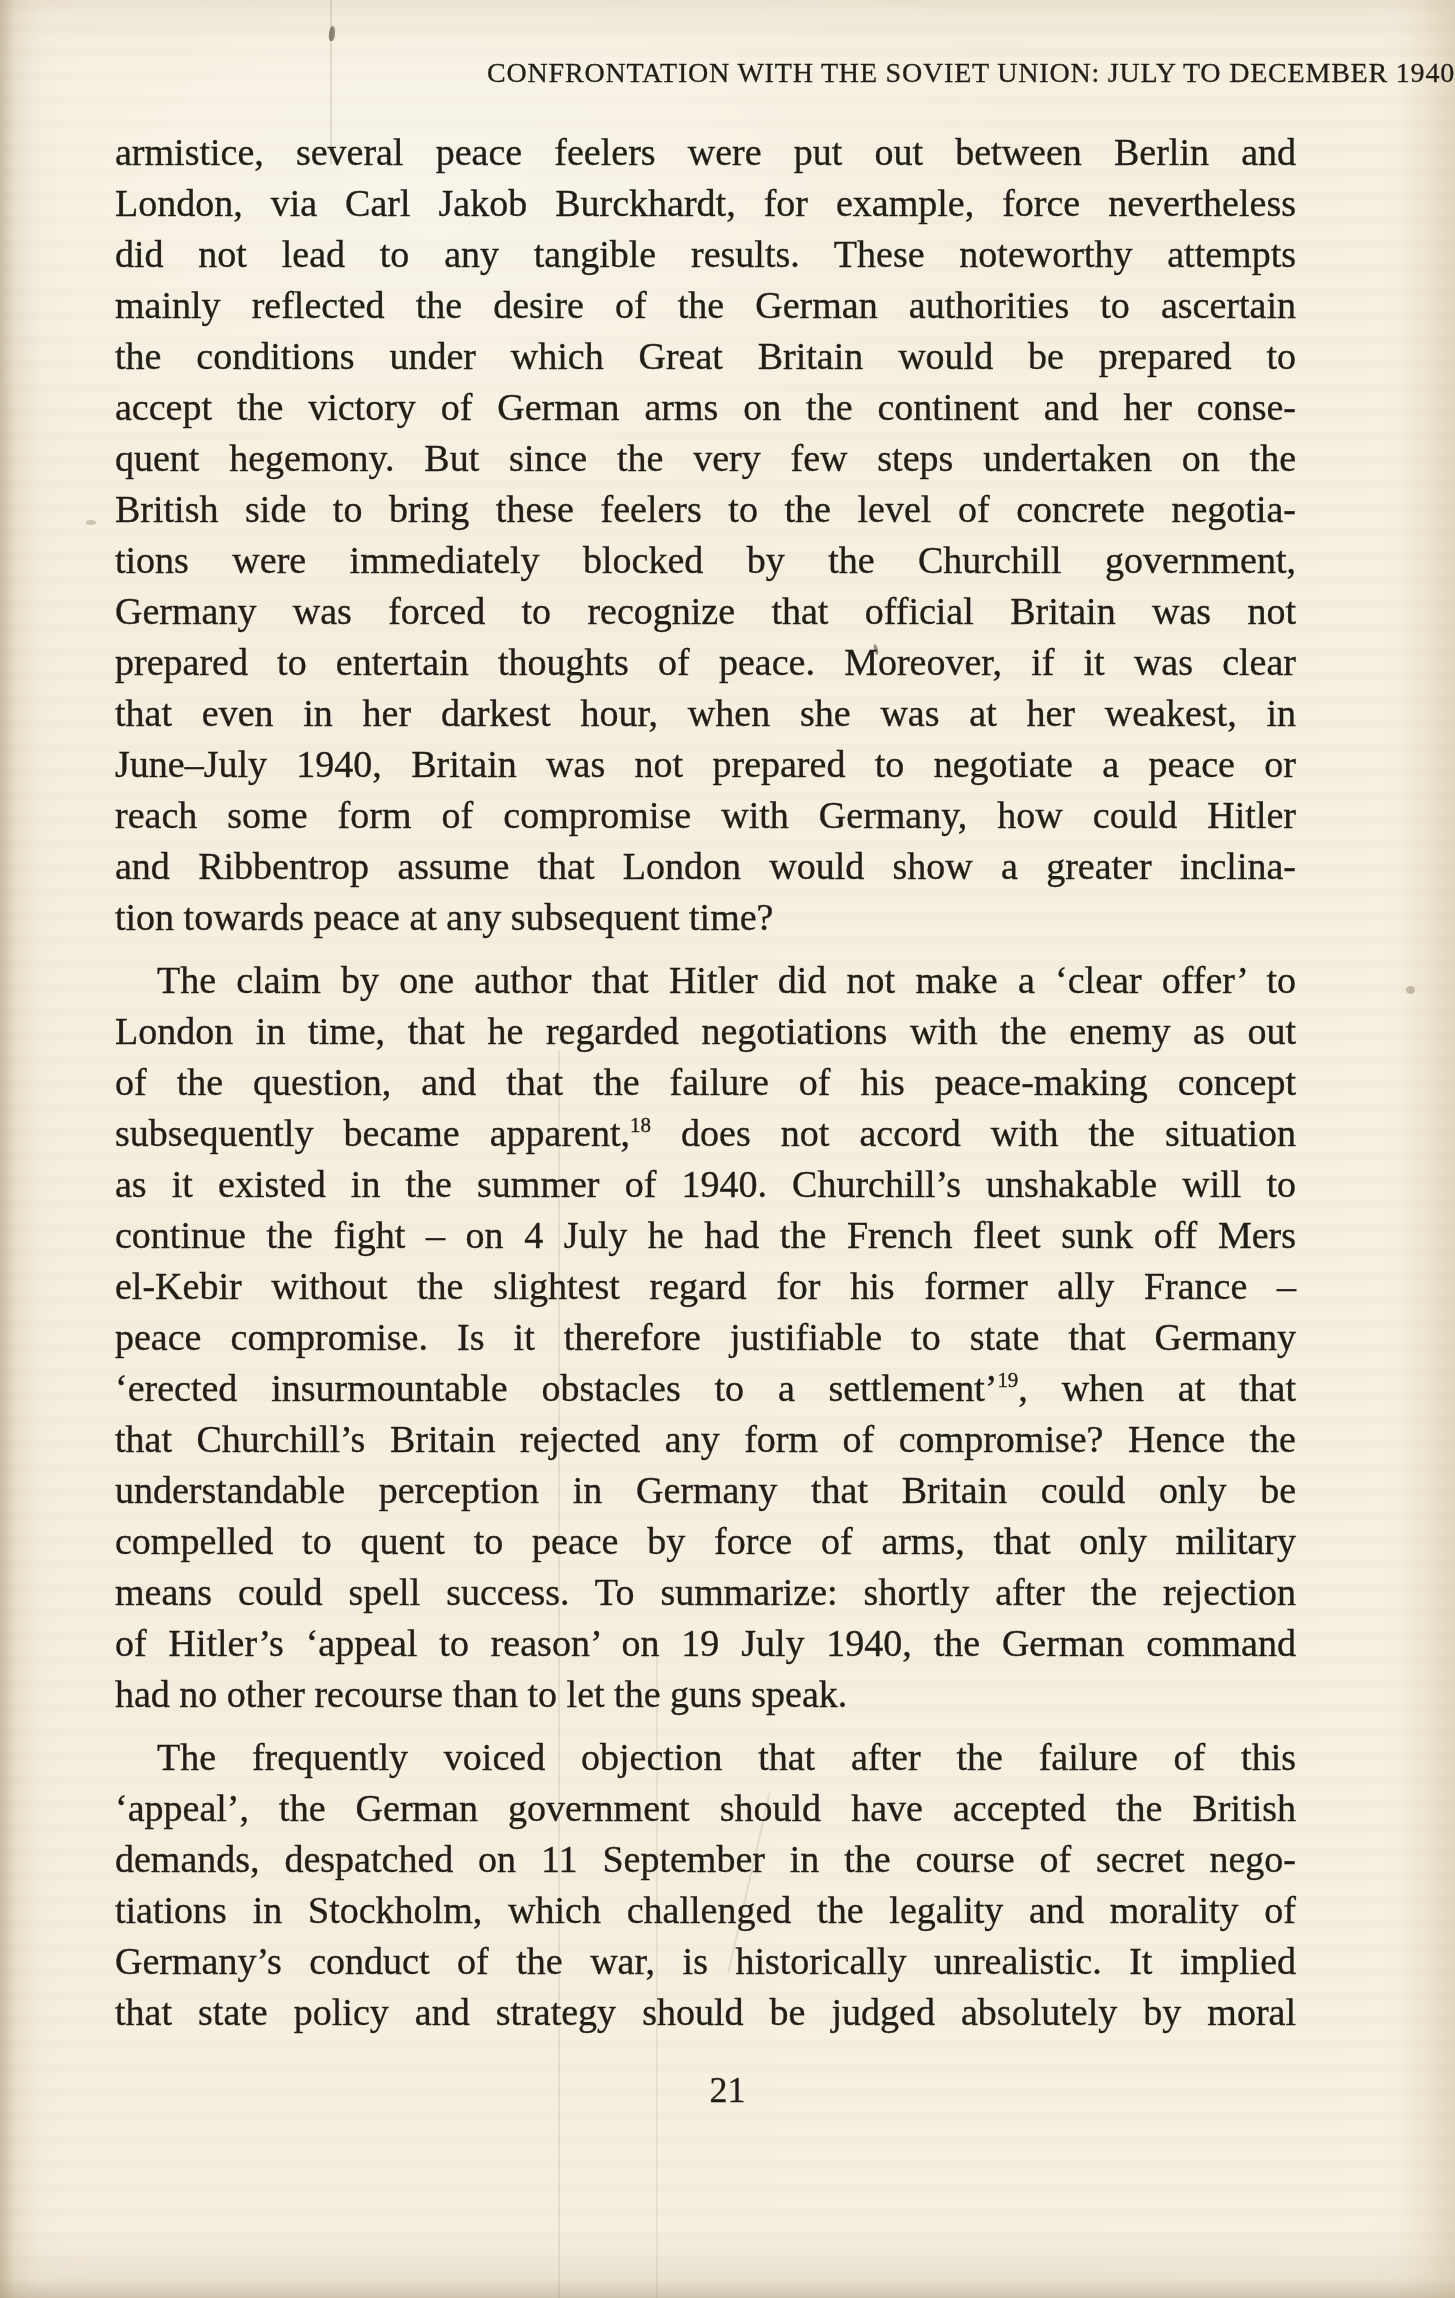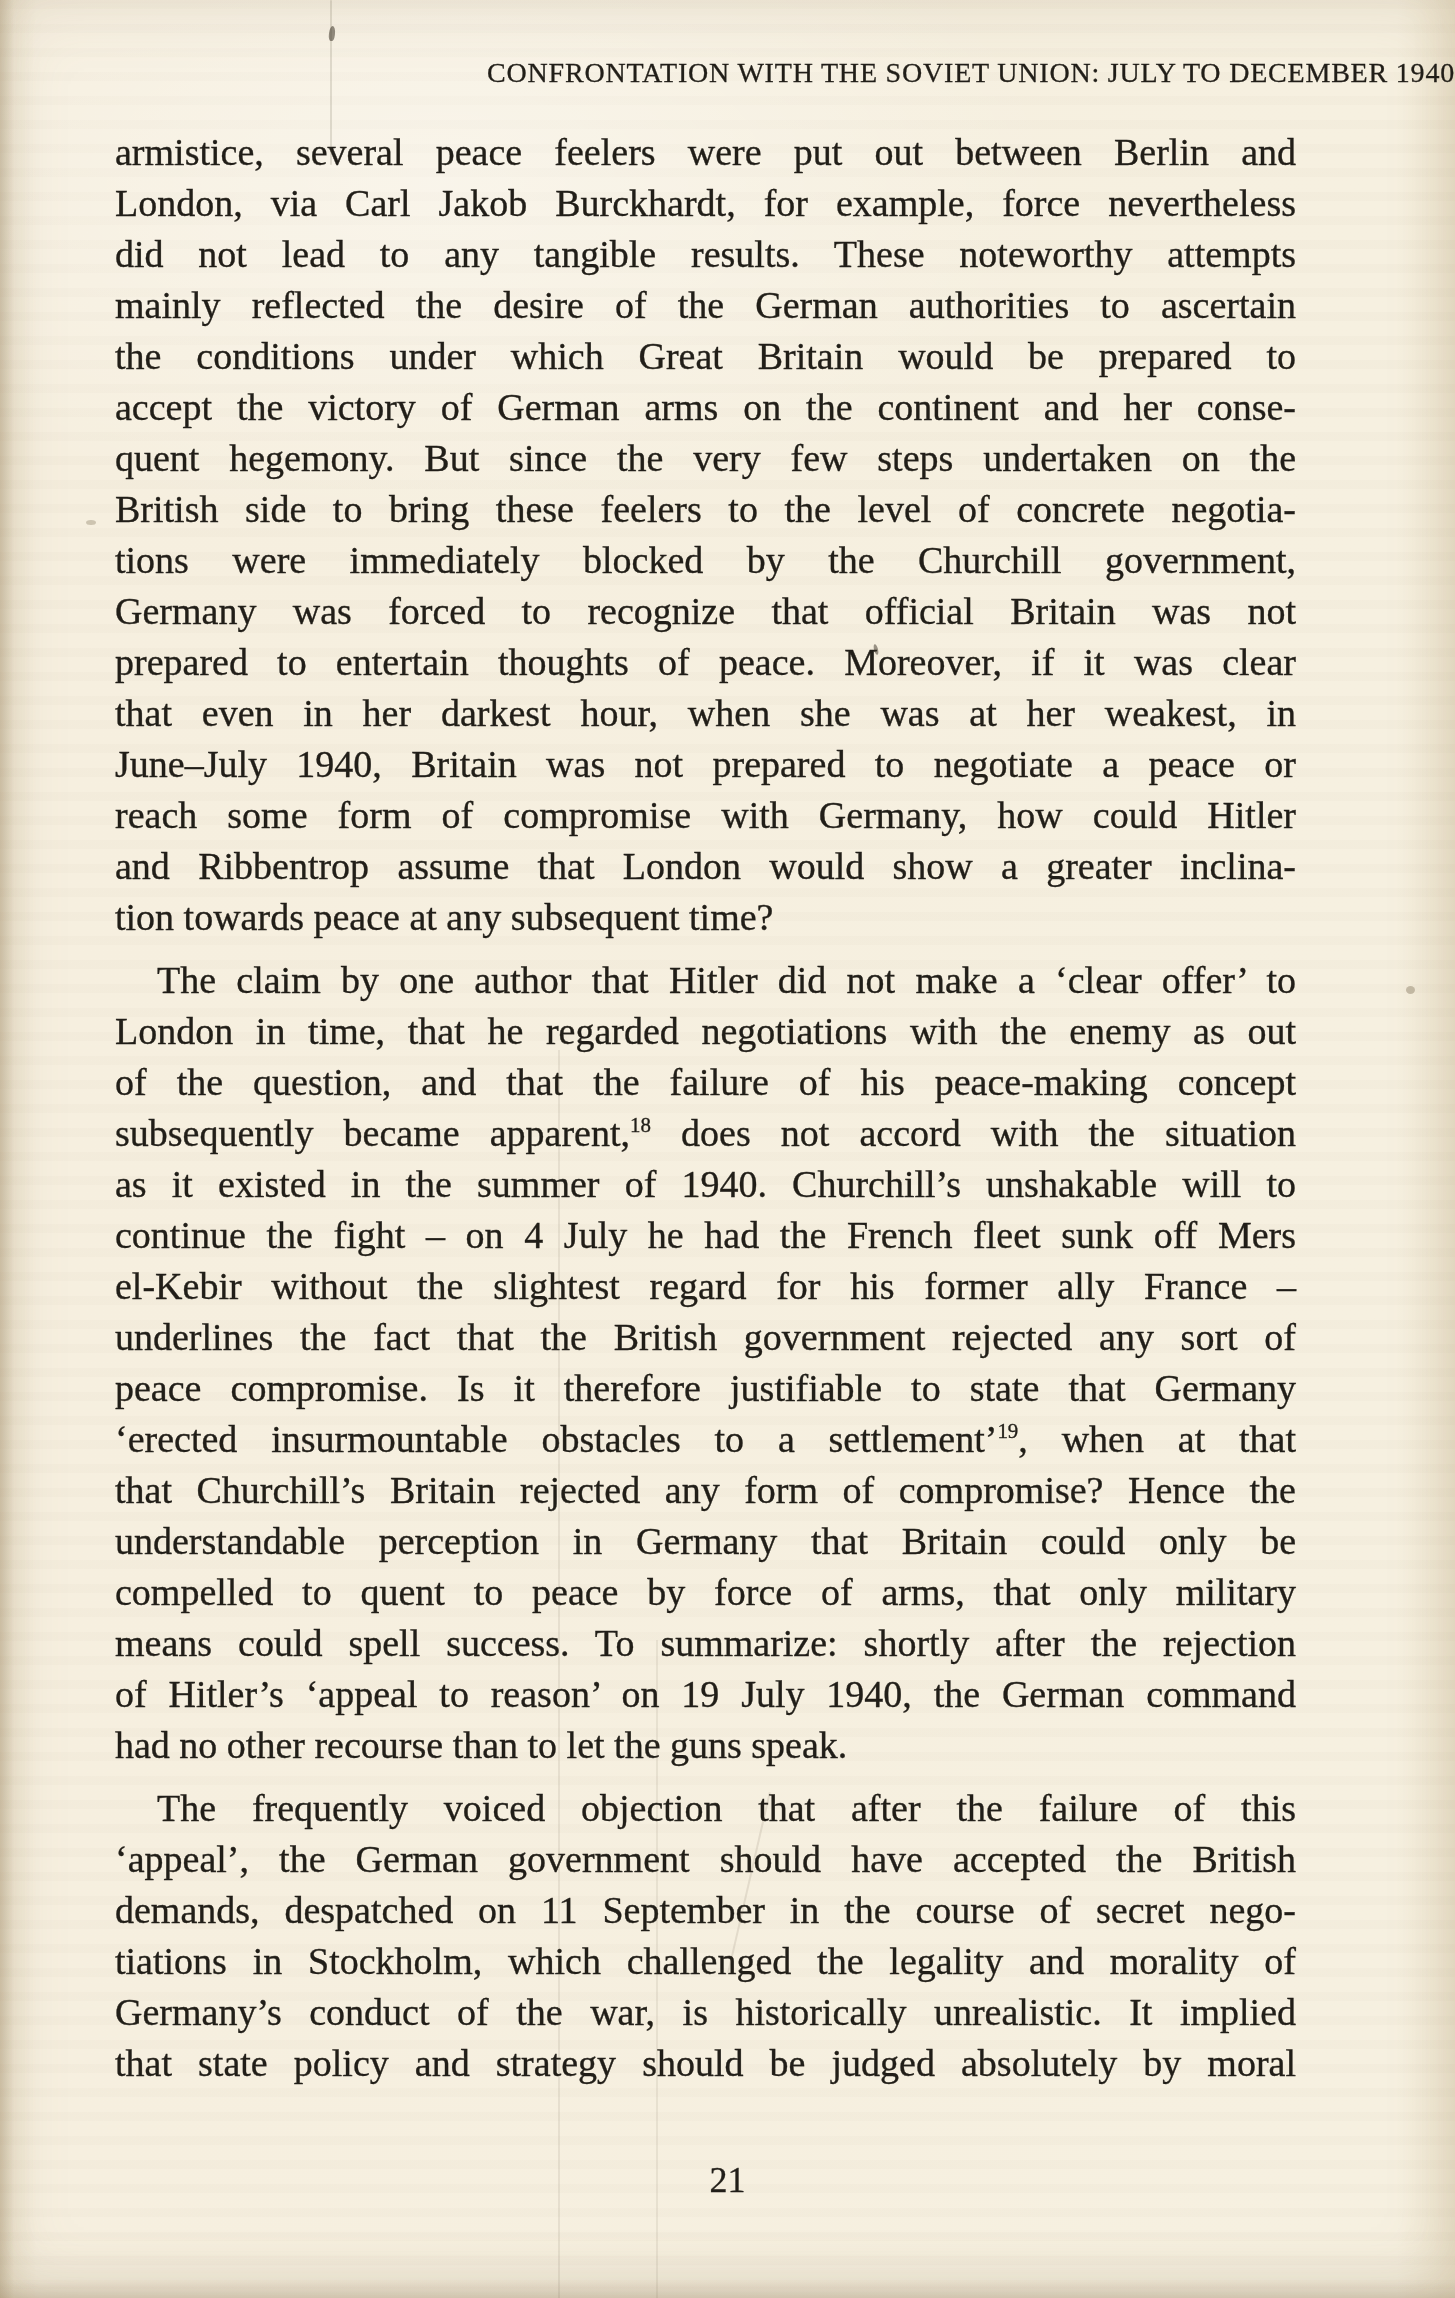--- a/index.html
+++ b/index.html
@@ -48,21 +48,21 @@
   }
   .line.last { text-align-last: left; }
   .line.indent { text-indent: 42px; }
   sup {
     font-size: 0.55em;
     line-height: 0;
     vertical-align: 14px;
     letter-spacing: 0;
   }
   .page-number {
-    margin-top: 70px;
+    margin-top: 31px;
     text-align: center;
     font-size: 36px;
     -webkit-text-stroke: 0.3px currentColor;
   }
   
   .artifact { position: absolute; pointer-events: none; }
   .crease-top-left        { left: 330px; top: 0;      width: 2px; height: 165px;  background: rgba(90,78,55,0.16); border-radius: 2px; }
   .crease-bottom-center   { left: 558px; top: 1050px; width: 2px; height: 1248px; background: rgba(90,78,55,0.10); }
   .crease-bottom-center2  { left: 656px; top: 1640px; width: 2px; height: 658px;  background: rgba(90,78,55,0.09); }
   .crease-diagonal        { left: 748px; top: 1790px; width: 2px; height: 185px;  background: rgba(90,78,55,0.12); transform: rotate(13deg); }
@@ -99,21 +99,20 @@
         <div class="line last">tion towards peace at any subsequent time?</div>
       </div>
       <div class="para">
         <div class="line indent">The claim by one author that Hitler did not make a ‘clear offer’ to</div>
         <div class="line">London in time, that he regarded negotiations with the enemy as out</div>
         <div class="line">of the question, and that the failure of his peace-making concept</div>
         <div class="line">subsequently became apparent,<sup>18</sup> does not accord with the situation</div>
         <div class="line">as it existed in the summer of 1940. Churchill’s unshakable will to</div>
         <div class="line">continue the fight – on 4 July he had the French fleet sunk off Mers</div>
         <div class="line">el-Kebir without the slightest regard for his former ally France –</div>
-        <div class="line">underlines the fact that the British government rejected any sort of</div>
         <div class="line">peace compromise. Is it therefore justifiable to state that Germany</div>
         <div class="line">‘erected insurmountable obstacles to a settlement’<sup>19</sup>, when at that</div>
         <div class="line">that Churchill’s Britain rejected any form of compromise? Hence the</div>
         <div class="line">understandable perception in Germany that Britain could only be</div>
         <div class="line">compelled to quent to peace by force of arms, that only military</div>
         <div class="line">means could spell success. To summarize: shortly after the rejection</div>
         <div class="line">of Hitler’s ‘appeal to reason’ on 19 July 1940, the German command</div>
         <div class="line last">had no other recourse than to let the guns speak.</div>
       </div>
       <div class="para">

